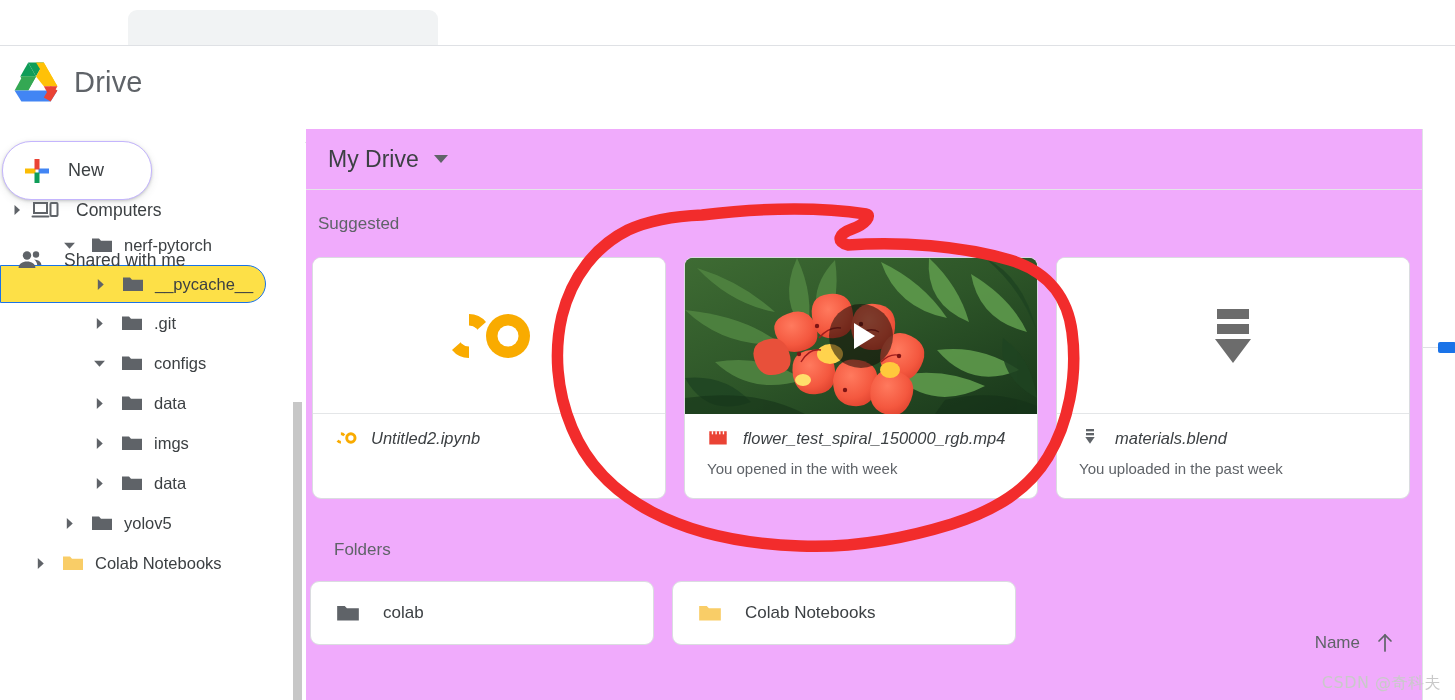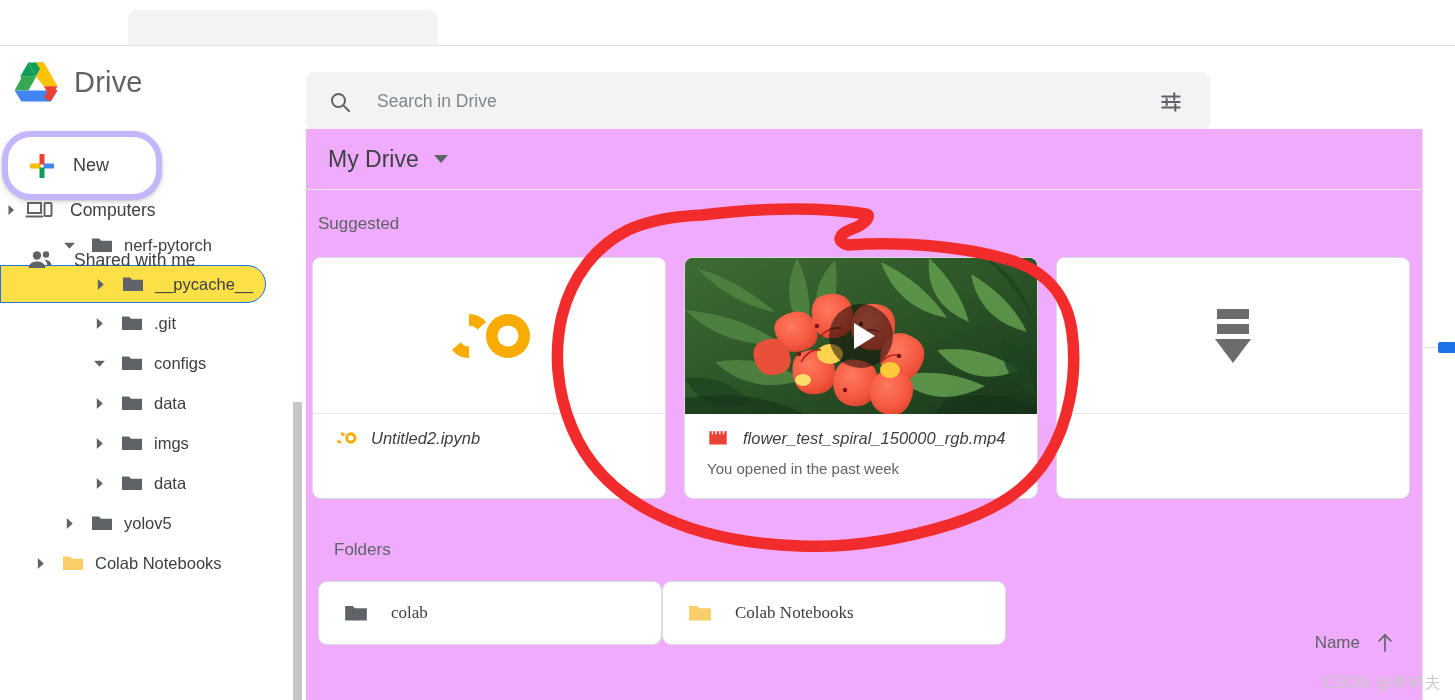--- a/index.html
+++ b/index.html
@@ -28,21 +28,21 @@
   .searchbar{position:absolute;left:306px;top:26px;width:904px;height:59px;background:#f1f3f4;border-radius:9px;display:flex;align-items:center;}
   .search-ico{margin-left:22px;width:24px;height:24px;flex:none;color:#5f6368;}
   .search-input{flex:1;border:none;outline:none;background:transparent;margin-left:23px;font-size:17.5px;color:#3c4043;font-family:inherit;}
   .search-input::placeholder{color:#80868b;}
   .search-opts{margin-right:26px;width:26px;height:26px;flex:none;color:#5f6368;cursor:pointer;}
 
   .header-rule{position:absolute;left:0;top:96px;width:306px;height:1px;background:#e4e6e8;}
 
   
   .sidebar{position:absolute;left:0;top:97px;width:305px;height:603px;background:#fff;overflow:hidden;}
-  .new-btn{position:absolute;left:2px;top:2px;width:148px;height:57px;background:#fff;border:6px solid #c4b5fd;border-radius:29px;
+  .new-btn{position:absolute;left:2px;top:12px;width:148px;height:57px;background:#fff;border:1px solid #c4b5fd;border-radius:29px;
            box-shadow:0 1px 3px rgba(60,64,67,.25),0 3px 8px rgba(60,64,67,.10);
            display:flex;align-items:center;cursor:pointer;}
   .plus-ico{margin-left:20px;width:28px;height:28px;flex:none;}
   .new-label{margin-left:17px;font-size:18px;color:#3c4043;}
 
   .tree{position:absolute;left:0;top:96px;width:305px;}
   .trow{position:relative;height:40px;display:flex;align-items:center;cursor:pointer;border-radius:0 20px 20px 0;}
   .trow.sel{background:#fde047;border:1px solid #1a73e8;height:38px;box-sizing:border-box;width:266px;}
   .tw{width:24px;height:24px;flex:none;display:flex;align-items:center;justify-content:center;color:#5f6368;}
   .fold{width:24px;height:24px;flex:none;margin-right:10px;}
@@ -79,21 +79,21 @@
   
   .blend-big{width:56px;height:66px;}
 
   
   .vid-wrap{position:absolute;inset:0;}
   .play-badge{position:absolute;left:50%;top:50%;transform:translate(-50%,-50%);width:64px;height:64px;border-radius:50%;
               background:rgba(20,12,8,.55);display:flex;align-items:center;justify-content:center;}
   .play-tri{width:0;height:0;border-top:13px solid transparent;border-bottom:13px solid transparent;border-left:21px solid #fff;margin-left:6px;}
 
   
-  .folders{position:absolute;left:12px;top:452px;display:flex;font-family:Liberation Serif, serif;}
+  .folders{position:absolute;left:4px;top:452px;display:flex;gap:18px;}
   .folder-card{width:342px;height:62px;border:1px solid #dadce0;border-radius:9px;display:flex;align-items:center;cursor:pointer;background:#fff;}
   .folder-card .fico{margin-left:24px;width:26px;height:26px;flex:none;}
   .folder-card .fname{margin-left:22px;font-size:17px;color:#3c4043;}
 
   .sortctl{position:absolute;right:28px;top:504px;display:flex;align-items:center;gap:16px;cursor:pointer;}
   .sortctl .slabel{font-size:17px;color:#5f6368;}
   .sortctl .sarrow{width:18px;height:20px;color:#5f6368;}
 
   
   .right-rail{position:absolute;left:1422px;top:97px;width:33px;height:603px;background:#fff;border-left:1px solid #dfe1e5;}
@@ -127,35 +127,20 @@
         <path d="M2.6 30.5 L16.2 30.5 L24 16.6 L10.3 16.6 Z" fill="#34a853"></path>
         <path d="M31.8 2.5 L45.4 26.2 L38.6 26.2 L24 2.5 Z" fill="#ffc107"></path>
         <path d="M24 16.6 L31.8 2.5 L45.4 26.2 L31.8 26.2 Z" fill="#ffc107"></path>
         <path d="M2.6 30.5 L45.4 30.5 L38.6 41.5 L9.4 41.5 Z" fill="#4285f4"></path>
         <path d="M31.8 26.2 L45.4 26.2 L38.6 38.5 Z" fill="#ea4335"></path>
         <path d="M38.6 41.5 L45.4 30.5 L38.6 26.2 L31.8 37.5 Z" fill="#ea4335"></path>
       </svg>
       <span class="brand-title">Drive</span>
     </div>
 
-    <div class="searchbar">
-      <svg class="search-ico" viewBox="0 0 24 24" fill="none" stroke="currentColor" stroke-width="2">
-        <circle cx="10.5" cy="10.5" r="6.5"></circle>
-          <line x1="15.4" y1="15.4" x2="21" y2="21" stroke-linecap="round"></line>
-      </svg>
-      <input class="search-input" type="text" placeholder="Search in Drive" style="">
-      <svg class="search-opts" viewBox="0 0 24 24" fill="none" stroke="currentColor" stroke-width="1.9" stroke-linecap="round">
-        <line x1="4" y1="7" x2="20" y2="7"></line>
-          <line x1="4" y1="12" x2="20" y2="12"></line>
-          <line x1="4" y1="17" x2="20" y2="17"></line>
-        <line x1="15" y1="4" x2="15" y2="10"></line>
-          <line x1="8" y1="9" x2="8" y2="15"></line>
-          <line x1="16" y1="14" x2="16" y2="20"></line>
-      </svg>
-    </div>
 
     <div class="header-rule"></div>
   </div>
 
   <div class="sidebar">
 
     <div class="new-btn">
       <svg class="plus-ico" viewBox="0 0 28 28">
         <rect x="2" y="11.5" width="10.5" height="5" fill="#fbbc04"></rect>
         <rect x="15.5" y="11.5" width="10.5" height="5" fill="#4285f4"></rect>
@@ -270,35 +255,35 @@
             </svg>
           </span>
         <svg class="fold" viewBox="0 0 24 24" style="margin-left:9px">
           <path d="M2 5.5h7l2 2.2h11V19H2Z" fill="#f9cd67"></path>
           </svg>
         <span class="tlabel">Colab Notebooks</span>
       </div>
 
     </div>
 
-    <div class="nrow" style="padding-left:0;top:0;margin-top:56px">
+    <div class="nrow" style="padding-left:6px;top:0;margin-top:56px">
       <span class="tw" style="width:22px">
         <svg width="12" height="12" viewBox="0 0 12 12">
             <path d="M3.5 1 L3.5 11 L9 6 Z" fill="#5f6368"></path>
           </svg>
         </span>
       <svg class="nico" viewBox="0 0 28 28" fill="none" stroke="currentColor" stroke-width="2" style="margin-left:3px">
         <path d="M3 7h13v10H3z"></path>
           <path d="M1.5 20.5h16" stroke-linecap="round"></path>
         <rect x="19.5" y="7" width="7" height="13" rx="1"></rect>
       </svg>
       <span class="nlabel" style="margin-left:17px">Computers</span>
     </div>
 
-    <div class="nrow" style="padding-left:26px;margin-top:0">
+    <div class="nrow" style="padding-left:16px;margin-top:0">
       <svg class="nico" viewBox="0 0 28 28" fill="currentColor">
         <circle cx="11" cy="9.5" r="4.2"></circle>
         <path d="M2.6 22c0-4.4 3.8-6.6 8.4-6.6s8.4 2.2 8.4 6.6z"></path>
         <circle cx="20" cy="8.5" r="3.2"></circle>
         <path d="M18 13.4c4 .2 7.4 2.2 7.4 5.6h-4.2c0-2.4-1.3-4.3-3.2-5.6z"></path>
       </svg>
       <span class="nlabel" style="margin-left:20px">Shared with me</span>
     </div>
 
 
@@ -424,31 +409,42 @@
               <path d="M2.5 4.6h19v3.4h-19z" fill="#ea4335"></path>
               <g fill="#fff">
                   <rect x="5.2" y="4.6" width="1.5" height="3.4"></rect>
               <rect x="9.2" y="4.6" width="1.5" height="3.4"></rect>
                   <rect x="13.2" y="4.6" width="1.5" height="3.4"></rect>
               <rect x="17.2" y="4.6" width="1.5" height="3.4"></rect>
                 </g>
             </svg>
             <span class="cm-name">flower_test_spiral_150000_rgb.mp4</span>
           </div>
-          <div class="cm-sub">You opened in the past week</div>
+          <div class="cm-sub">You opened in the with week</div>
         </div>
       </div>
 
       <div class="card">
         <div class="thumb">
           <svg class="blend-big" viewBox="0 0 56 66">
             <rect x="12" y="6" width="32" height="10" fill="#6c6c6c"></rect>
             <rect x="12" y="21" width="32" height="10" fill="#6c6c6c"></rect>
             <path d="M10 36 H46 L28 60 Z" fill="#6c6c6c"></path>
           </svg>
+        </div>
+        <div class="card-meta">
+          <div class="cm-row">
+            <svg class="cm-ico" viewBox="0 0 56 66">
+              <rect x="16" y="6" width="24" height="7" fill="#5f6368"></rect>
+              <rect x="16" y="18" width="24" height="7" fill="#5f6368"></rect>
+              <path d="M14 30 H42 L28 50 Z" fill="#5f6368"></path>
+            </svg>
+            <span class="cm-name">materials.blend</span>
+          </div>
+          <div class="cm-sub">You uploaded in the past week</div>
         </div>
       </div>
 
     </div>
 
     <div class="sec-title" style="left:28px;top:411px">Folders</div>
 
     <div class="sortctl">
       <span class="slabel">Name</span>
       <svg class="sarrow" viewBox="0 0 18 20" fill="none" stroke="currentColor" stroke-width="1.7" stroke-linecap="round">

